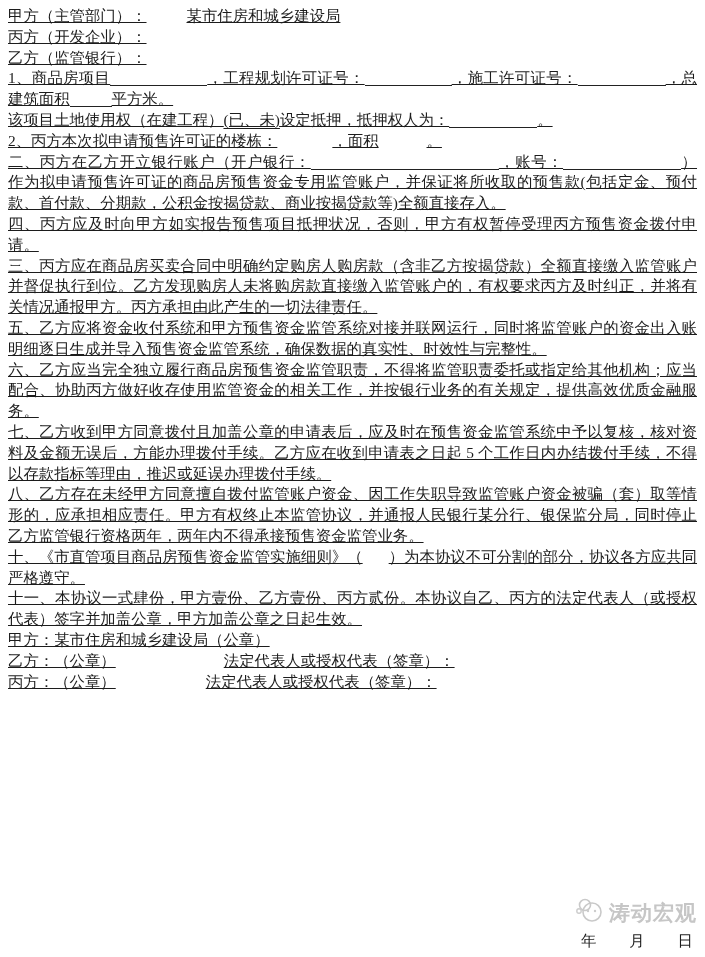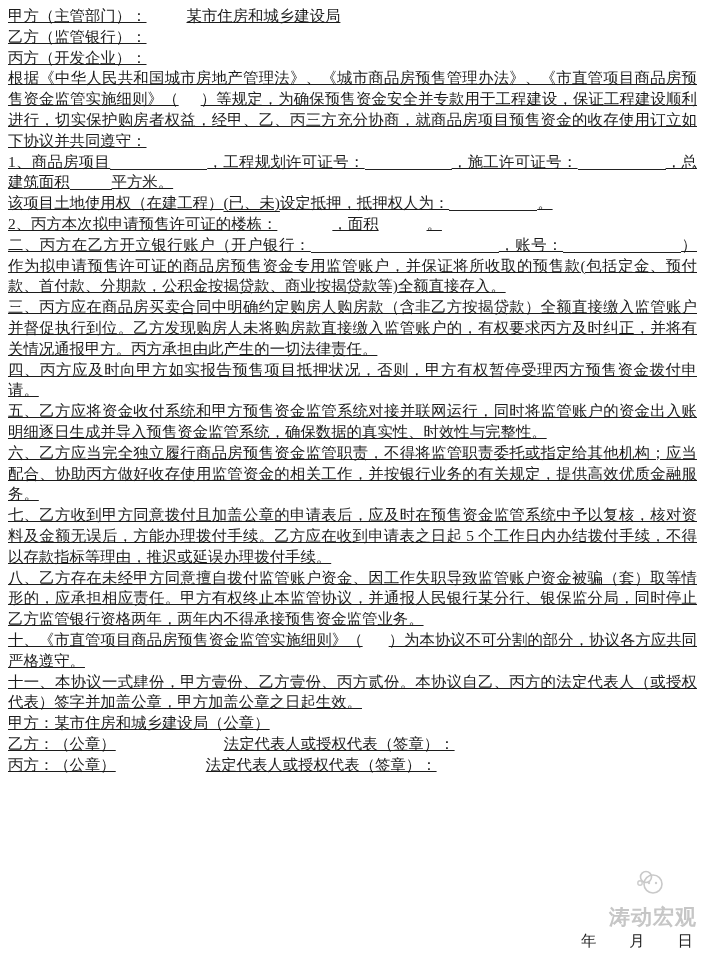--- a/index.html
+++ b/index.html
@@ -46,21 +46,20 @@
     text-decoration: underline;
     text-underline-offset: 3px;
   }
   .watermark {
     position: absolute;
     right: 8px;
     bottom: 26px;
     display: flex;
     align-items: center;
     pointer-events: none;
-    flex-direction: column;
   }
   .watermark-text {
     font-size: 21px;
     font-weight: bold;
     color: var(--watermark-color);
     letter-spacing: 1px;
     font-family: "Liberation Sans", "DejaVu Sans", sans-serif;
   }
   .date-row {
     position: absolute;
@@ -71,29 +70,28 @@
     justify-content: space-between;
     font-size: 15.4px;
     color: var(--text-color);
   }
 </style>
 </head>
 <body>
 
 <div class="doc" id="doc">
     <p class="para">甲方（主管部门）：<span class="gap" style="width: 40px;"></span>某市住房和城乡建设局</p>
+    <p class="para">丙方（开发企业）：</p>
     <p class="para">乙方（监管银行）：</p>
-    <p class="para">丙方（开发企业）：</p>
-    <p class="para">根据《中华人民共和国城市房地产管理法》、《城市商品房预售管理办法》、《市直管项目商品房预售资金监管实施细则》（<span class="gap" style="width: 22px;"></span>）等规定，为确保预售资金安全并专款用于工程建设，保证工程建设顺利进行，切实保护购房者权益，经甲、乙、丙三方充分协商，就商品房项目预售资金的收存使用订立如下协议并共同遵守：</p>
     <p class="para">1、商品房项目<span class="blank" style="width: 97px;"></span>，工程规划许可证号：<span class="blank" style="width: 87px;"></span>，施工许可证号：<span class="blank" style="width: 88px;"></span>，总建筑面积<span class="blank" style="width: 42px;"></span>平方米。</p>
     <p class="para">该项目土地使用权（在建工程）<span class="ul">(已、未)</span>设定抵押，抵押权人为：<span class="blank" style="width: 88px;"></span>。</p>
     <p class="para">2、丙方本次拟申请预售许可证的楼栋：<span class="gap" style="width: 55px;"></span>，面积<span class="gap" style="width: 48px;"></span>。</p>
     <p class="para">二、丙方在乙方开立银行账户（开户银行：<span class="blank" style="width: 188px;"></span>，账号：<span class="blank" style="width: 118px;"></span>）作为拟申请预售许可证的商品房预售资金专用监管账户，并保证将所收取的预售款(包括定金、预付款、首付款、分期款，公积金按揭贷款、商业按揭贷款等)全额直接存入。</p>
+    <p class="para">四、丙方应及时向甲方如实报告预售项目抵押状况，否则，甲方有权暂停受理丙方预售资金拨付申请。</p>
     <p class="para">三、丙方应在商品房买卖合同中明确约定购房人购房款（含非乙方按揭贷款）全额直接缴入监管账户并督促执行到位。乙方发现购房人未将购房款直接缴入监管账户的，有权要求丙方及时纠正，并将有关情况通报甲方。丙方承担由此产生的一切法律责任。</p>
-    <p class="para">四、丙方应及时向甲方如实报告预售项目抵押状况，否则，甲方有权暂停受理丙方预售资金拨付申请。</p>
     <p class="para">五、乙方应将资金收付系统和甲方预售资金监管系统对接并联网运行，同时将监管账户的资金出入账明细逐日生成并导入预售资金监管系统，确保数据的真实性、时效性与完整性。</p>
     <p class="para">六、乙方应当完全独立履行商品房预售资金监管职责，不得将监管职责委托或指定给其他机构；应当配合、协助丙方做好收存使用监管资金的相关工作，并按银行业务的有关规定，提供高效优质金融服务。</p>
     <p class="para">七、乙方收到甲方同意拨付且加盖公章的申请表后，应及时在预售资金监管系统中予以复核，核对资料及金额无误后，方能办理拨付手续。乙方应在收到申请表之日起 5 个工作日内办结拨付手续，不得以存款指标等理由，推迟或延误办理拨付手续。</p>
     <p class="para">八、乙方存在未经甲方同意擅自拨付监管账户资金、因工作失职导致监管账户资金被骗（套）取等情形的，应承担相应责任。甲方有权终止本监管协议，并通报人民银行某分行、银保监分局，同时停止乙方监管银行资格两年，两年内不得承接预售资金监管业务。</p>
     <p class="para">十、《市直管项目商品房预售资金监管实施细则》（<span class="gap" style="width: 26px;"></span>）为本协议不可分割的部分，协议各方应共同严格遵守。</p>
     <p class="para">十一、本协议一式肆份，甲方壹份、乙方壹份、丙方贰份。本协议自乙、丙方的法定代表人（或授权代表）签字并加盖公章，甲方加盖公章之日起生效。</p>
     <p class="para">甲方：某市住房和城乡建设局（公章）</p>
     <p class="para">乙方：（公章）<span class="gap" style="width: 108px;"></span>法定代表人或授权代表（签章）：</p>
     <p class="para">丙方：（公章）<span class="gap" style="width: 90px;"></span>法定代表人或授权代表（签章）：</p>
   </div>

